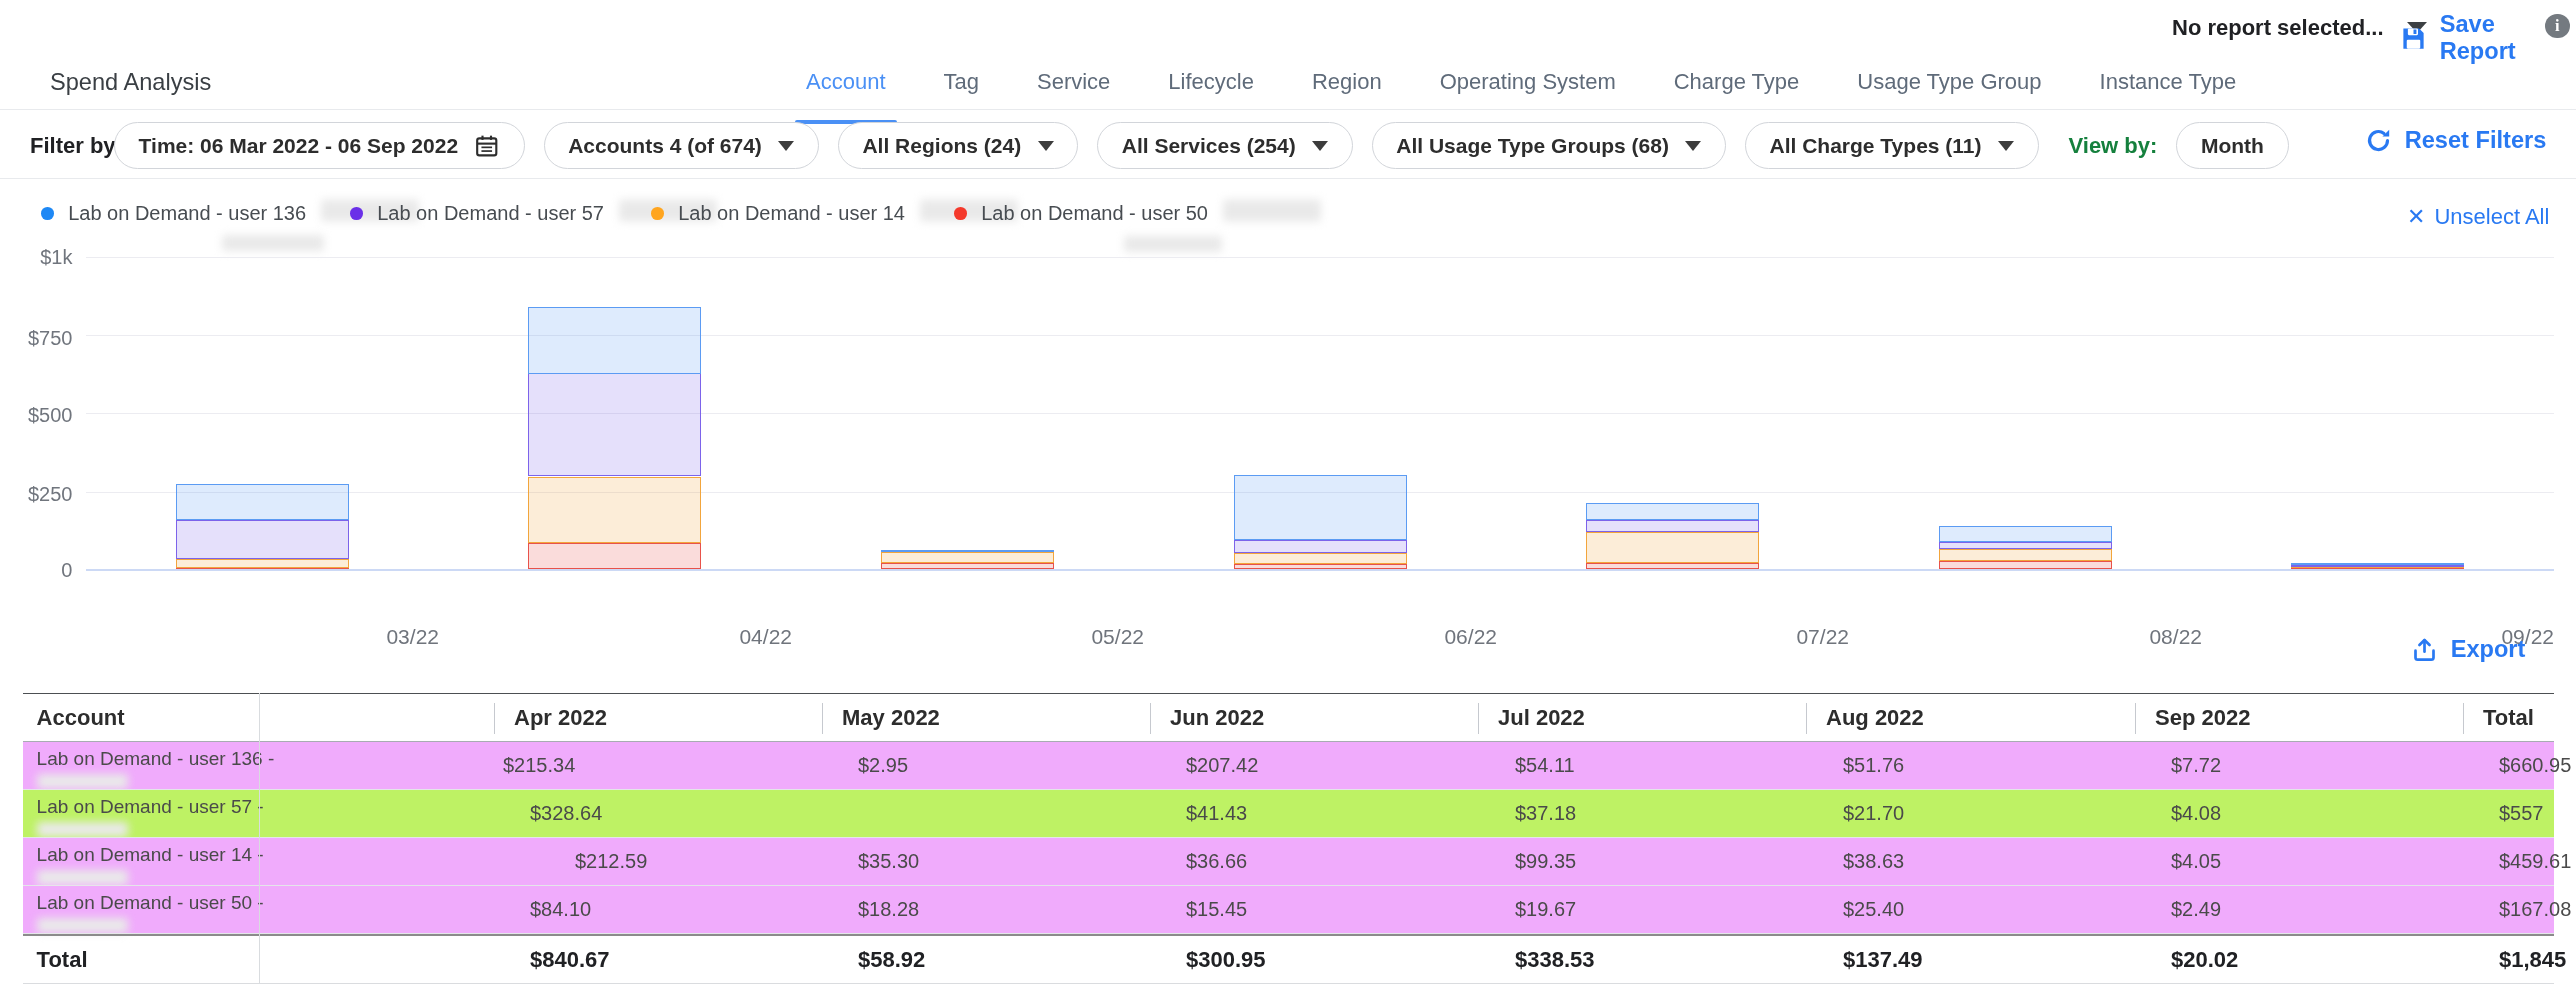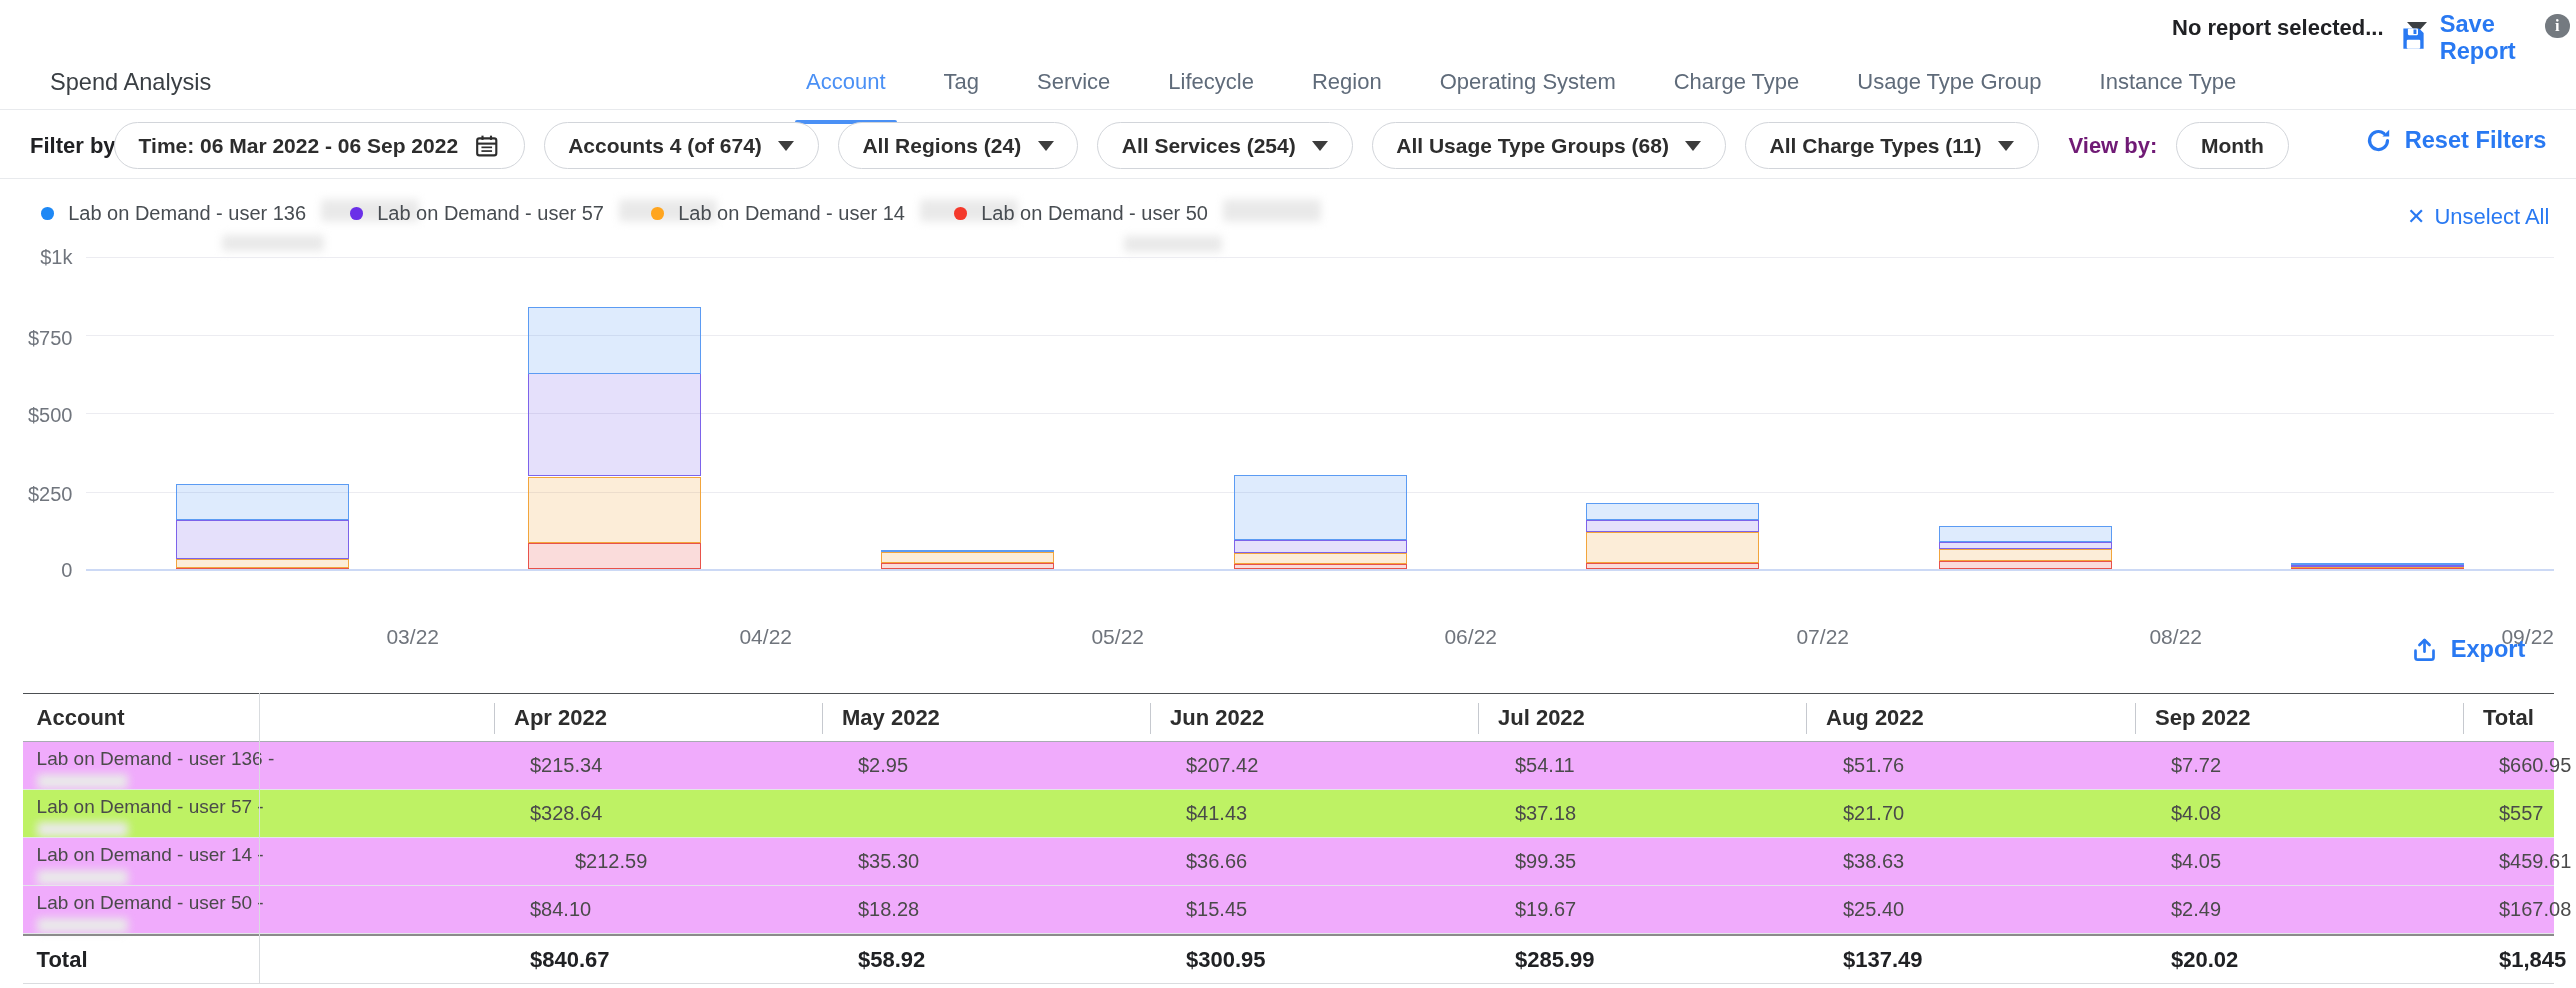--- a/index.html
+++ b/index.html
@@ -32,21 +32,21 @@
   .rule-tabs { left: 0; top: 109px; width: 2576px; height: 0.9px; background: #e8eaed; }
 
   
   .filter-label { left: 30px; top: 133px; font-size: 22px; font-weight: bold; color: #202124; }
   .pills { left: 114px; top: 122px; display: flex; align-items: center; gap: 19px; }
   .pill { height: 47px; border: 1.8px solid #d2d5da; border-radius: 25.5px; background: #fff;
     display: flex; align-items: center; gap: 16.4px; padding: 0 23.6px;
     font-size: 21px; font-weight: bold; color: #2d2d2d; cursor: pointer; white-space: nowrap; }
   .pill .caret-sm { width: 0; height: 0; border-left: 8.2px solid transparent;
     border-right: 8.2px solid transparent; border-top: 10px solid #3c3c3c; }
-  .inline-label { font-size: 22px; font-weight: bold; color: #701a75; margin-left: 11px; white-space: nowrap; }
+  .inline-label { font-size: 22px; font-weight: bold; color: #15803d; margin-left: 11px; white-space: nowrap; }
   .reset-filters { left: 2365px; top: 127px; display: flex; align-items: center; gap: 12.7px;
     color: #2979F2; font-size: 23.6px; font-weight: bold; cursor: pointer; }
   .rule-filters { left: 0; top: 178px; width: 2576px; height: 0.9px; background: #e8eaed; }
 
   
   .legend-item { top: 202px; display: flex; align-items: center; gap: 14.5px; cursor: pointer; }
   .legend-dot { width: 12.7px; height: 12.7px; border-radius: 50%; flex: 0 0 auto; }
   .legend-label { font-size: 20px; color: #474c51; white-space: nowrap; }
   .blur-block { background: #e9e9e9; filter: blur(4.5px); border-radius: 2.7px; }
   .legend-blur { width: 98px; height: 22px; transform: translateY(-3.6px); }
@@ -281,21 +281,21 @@
       <div class="htick" style="left: 2112px;"></div>
       <div class="hcell" style="left: 2132px;">Sep 2022</div>
       <div class="htick" style="left: 2440px;"></div>
       <div class="hcell" style="left: 2460px;">Total</div>
     </div>
     <div class="t-row">
       <div class="acct-cell">
         <div class="acct-line1">Lab on Demand - user 136 -</div>
         <div class="blur-block acct-blur"></div>
       </div>
-      <div class="vcell" style="left: 507px;">$215.34</div>
+      <div class="vcell" style="left: 480px;">$215.34</div>
       <div class="vcell" style="left: 835px;">$2.95</div>
       <div class="vcell" style="left: 1163px;">$207.42</div>
       <div class="vcell" style="left: 1492px;">$54.11</div>
       <div class="vcell" style="left: 1820px;">$51.76</div>
       <div class="vcell" style="left: 2148px;">$7.72</div>
       <div class="vcell" style="left: 2476px;">$660.95</div>
     </div>
     <div class="t-row hl">
       <div class="acct-cell">
         <div class="acct-line1">Lab on Demand - user 57 -</div>
@@ -333,20 +333,20 @@
       <div class="vcell" style="left: 1492px;">$19.67</div>
       <div class="vcell" style="left: 1820px;">$25.40</div>
       <div class="vcell" style="left: 2148px;">$2.49</div>
       <div class="vcell" style="left: 2476px;">$167.08</div>
     </div>
     <div class="t-total">
       <div class="tcell" style="left: 13.6px;">Total</div>
       <div class="tcell" style="left: 507px;">$840.67</div>
       <div class="tcell" style="left: 835px;">$58.92</div>
       <div class="tcell" style="left: 1163px;">$300.95</div>
-      <div class="tcell" style="left: 1492px;">$285.99</div>
+      <div class="tcell" style="left: 1492px;">$338.53</div>
       <div class="tcell" style="left: 1820px;">$137.49</div>
       <div class="tcell" style="left: 2148px;">$20.02</div>
       <div class="tcell" style="left: 2476px;">$1,845</div>
     </div>
     <div class="acct-sep"></div>
   </div>
 
 
 </body></html>

